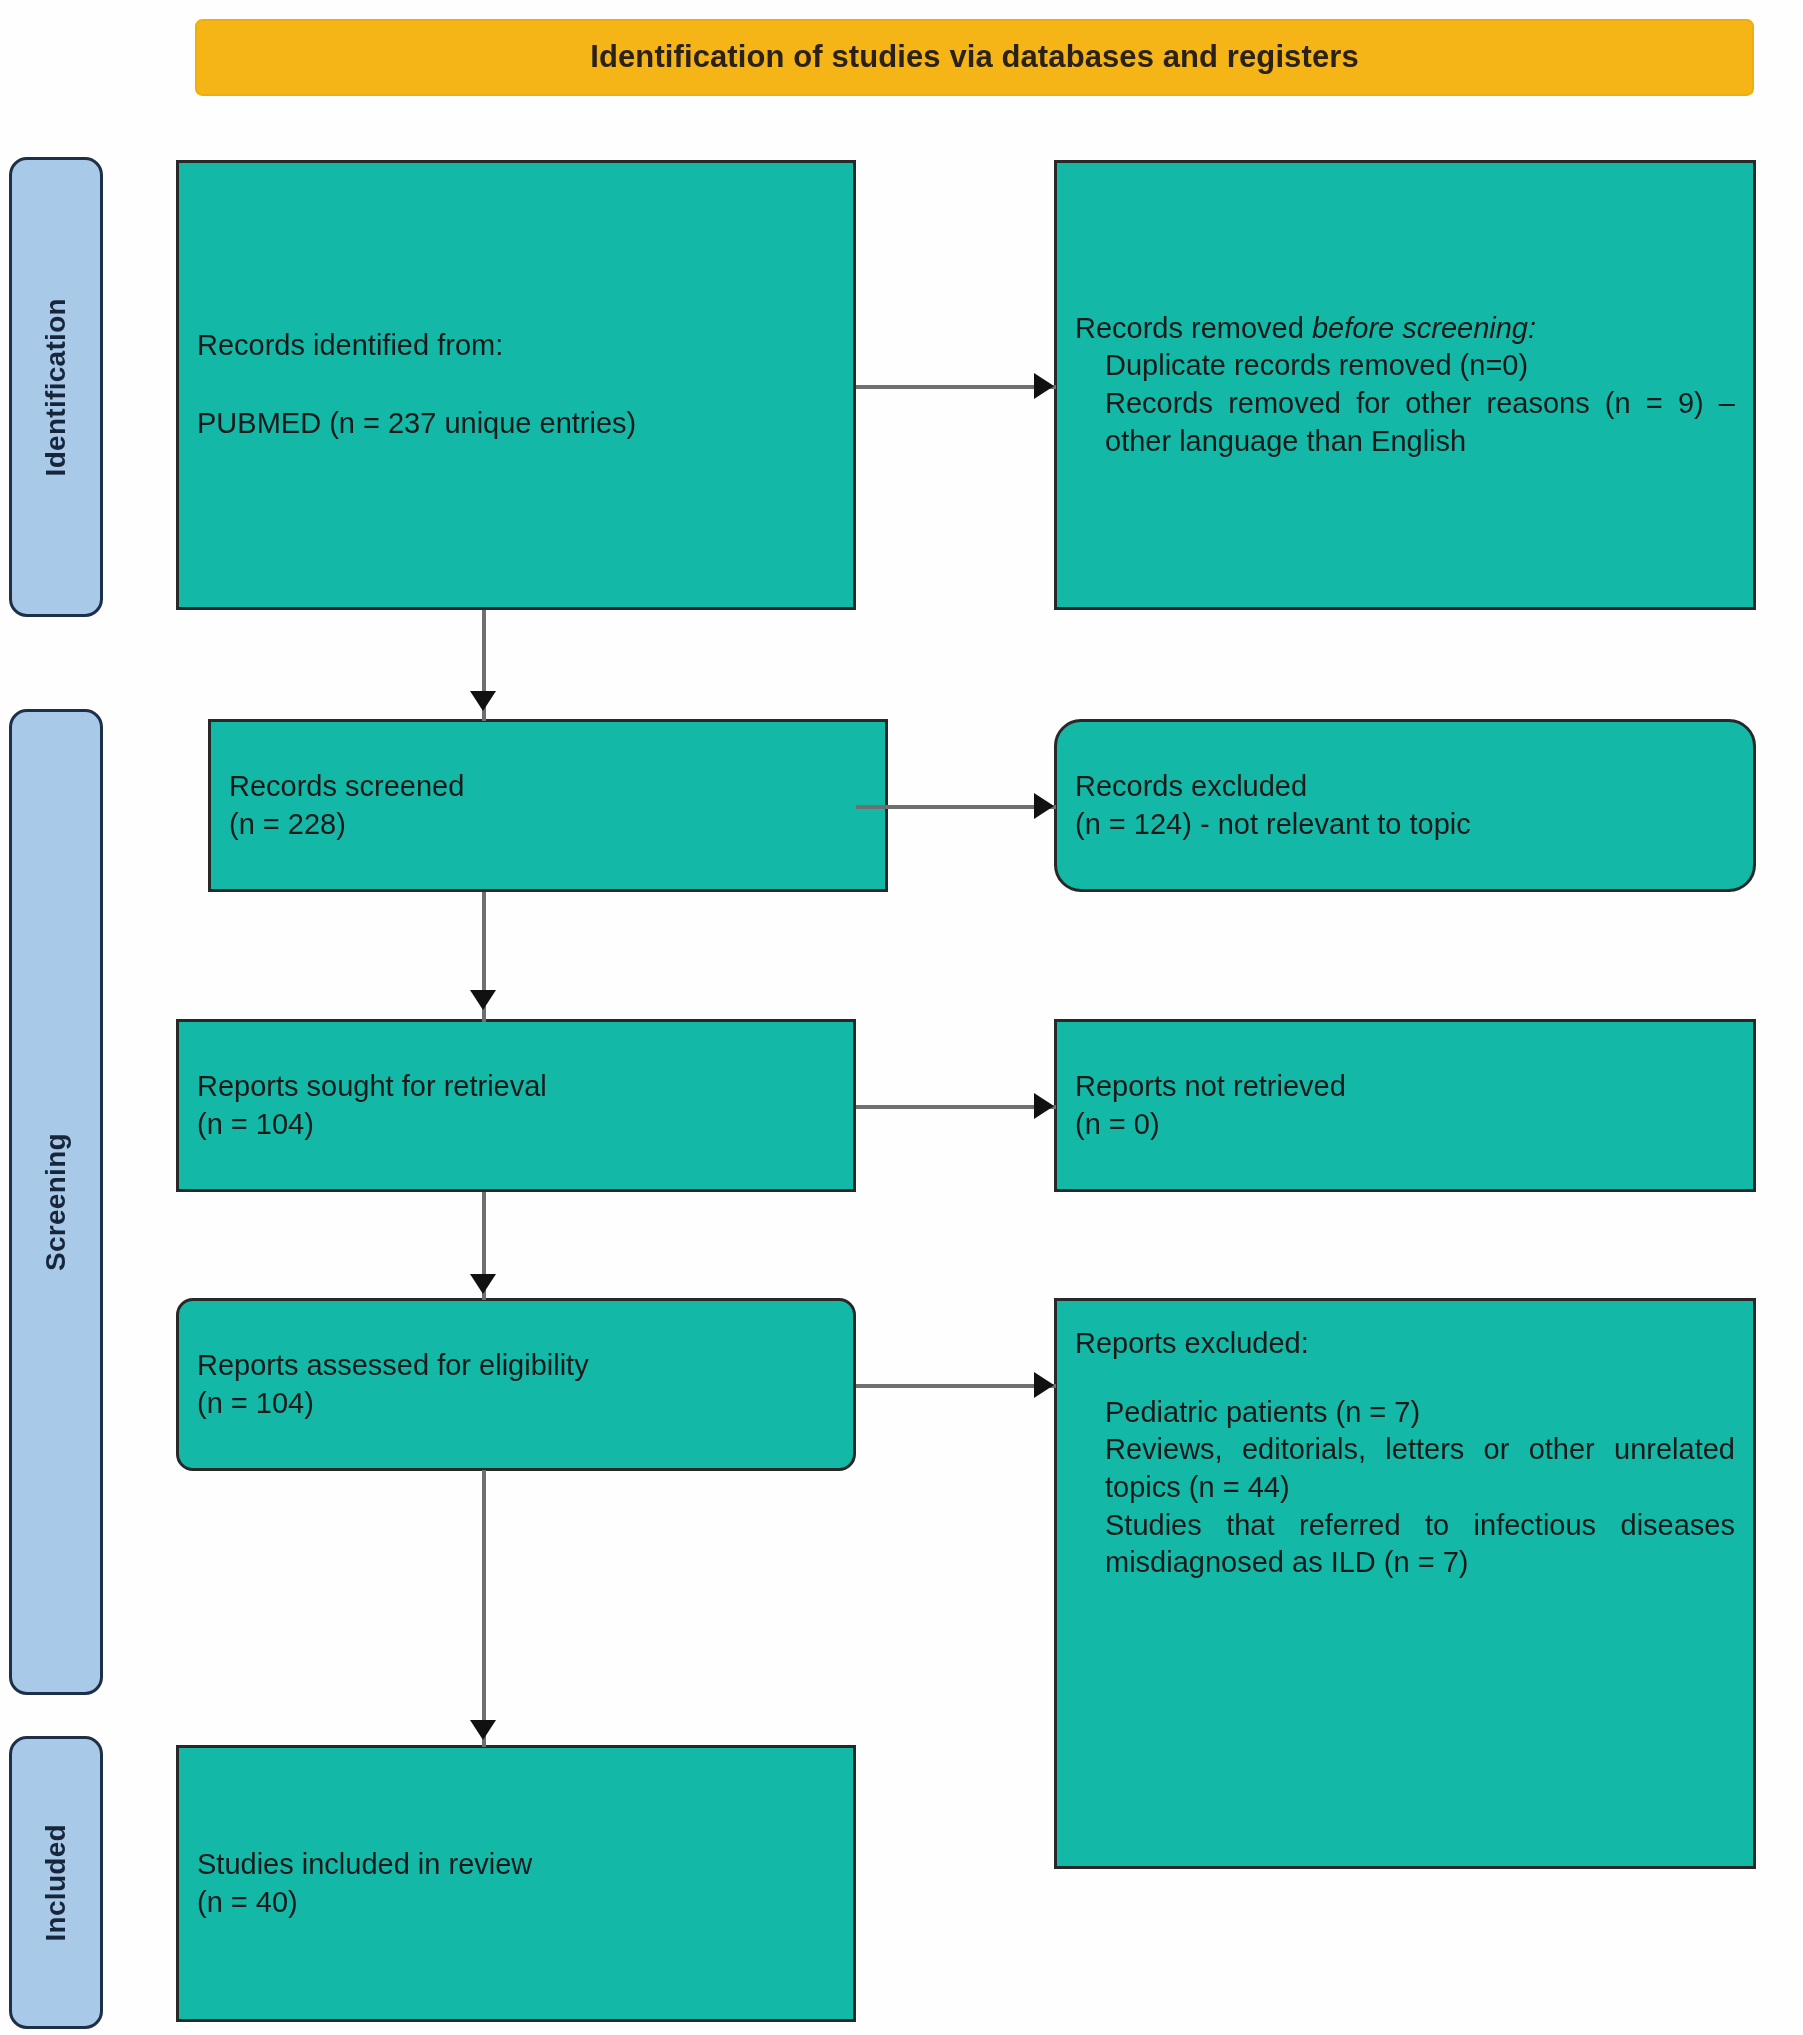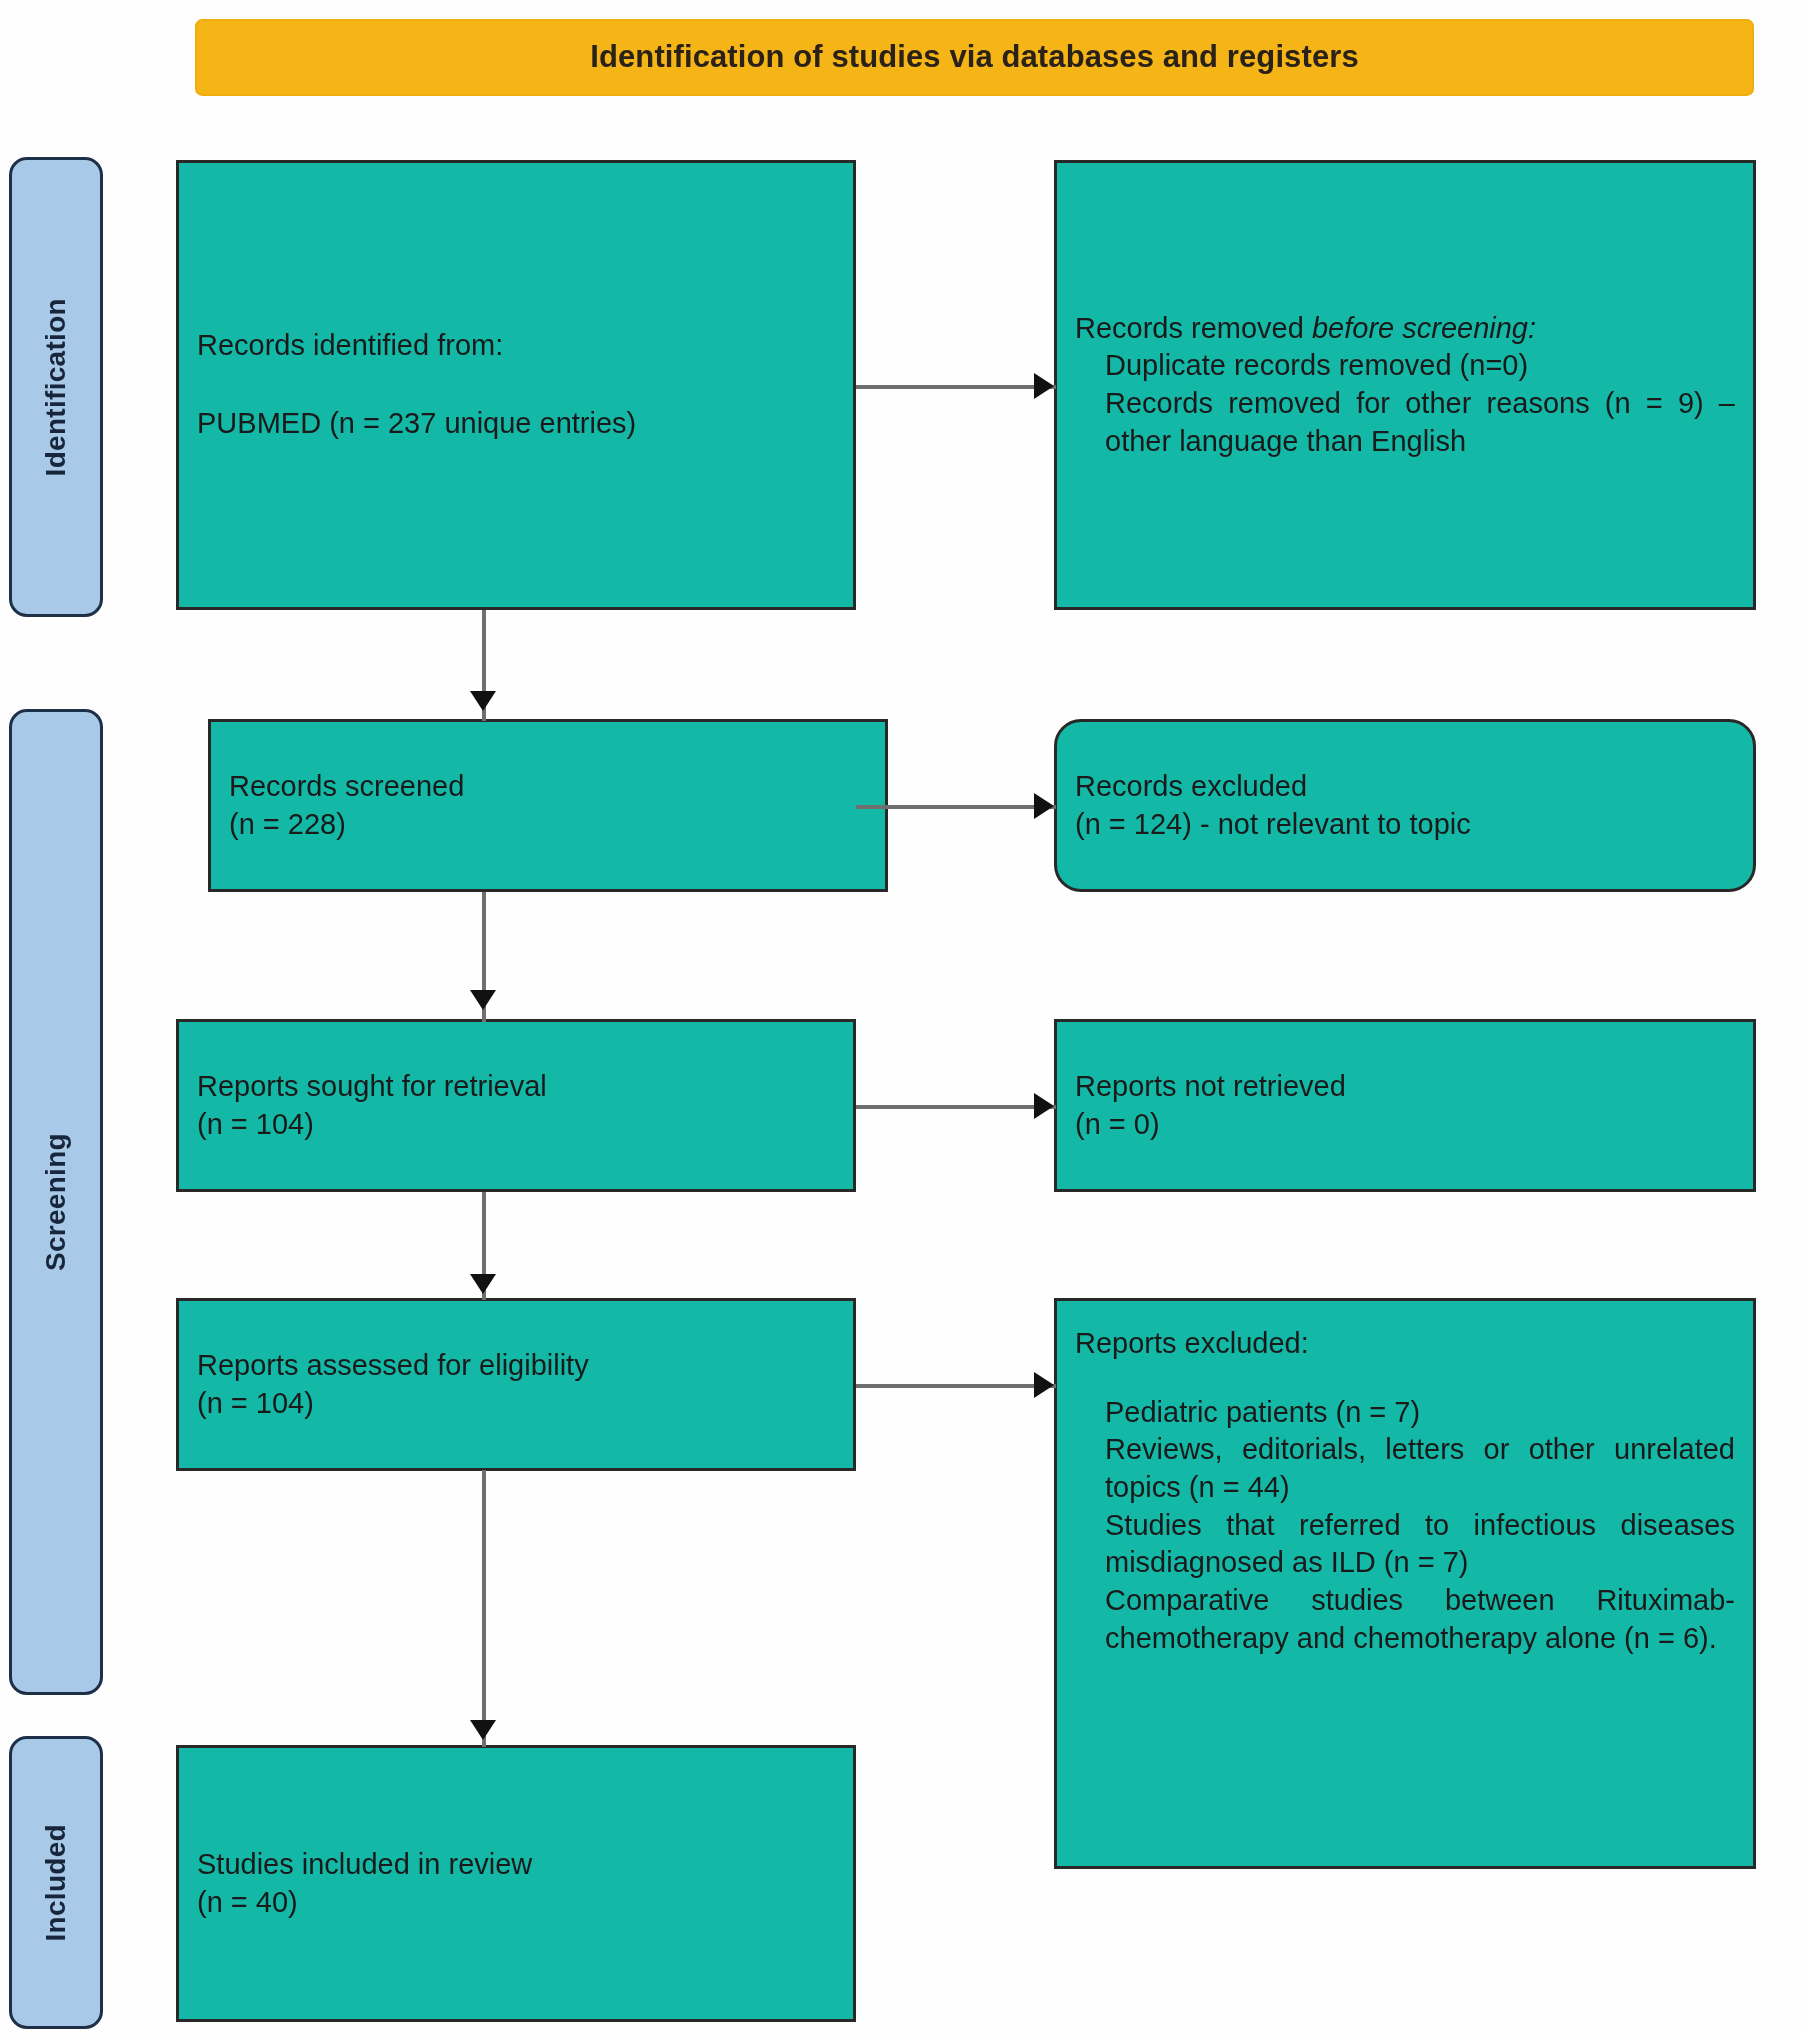--- a/index.html
+++ b/index.html
@@ -89,21 +89,21 @@
   }
   .just { text-align: justify; text-align-last: left; }
   .just-all { text-align: justify; }
   .ital { font-style: italic; }
   .indent { padding-left: 30px; }
 
   
   #box-identified   { left: 176px; top: 160px;  width: 680px; height: 450px; gap: 40px; }
   #box-screened     { left: 176px; top: 719px; width: 680px; height: 173px; margin-left: 32px; }
   #box-sought       { left: 176px; top: 1019px; width: 680px; height: 173px; }
-  #box-assessed     { left: 176px; top: 1298px; width: 680px; height: 173px; }
+  #box-assessed     { left: 176px; top: 1298px; width: 680px; height: 173px; border-radius: 17px; }
   #box-included     { left: 176px; top: 1745px; width: 680px; height: 277px; }
 
   
   #box-removed      { left: 1054px; top: 160px;  width: 702px; height: 450px; }
   #box-excluded-rec { left: 1054px; top: 719px; width: 702px; height: 173px; border-radius: 27px; }
   #box-not-retr     { left: 1054px; top: 1019px; width: 702px; height: 173px; }
   #box-excluded-rep { left: 1054px; top: 1298px; width: 702px; height: 571px;
                       justify-content: flex-start; padding-top: 24px; }
 
   
@@ -211,21 +211,20 @@
     <p>Reports not retrieved</p>
     <p>(n = 0)</p>
   </div>
 
   <div class="box" id="box-excluded-rep">
     <p>Reports excluded:</p>
     <p style="height:31px"></p>
     <p class="just indent">Pediatric patients (n = 7)</p>
     <p class="just indent">Reviews, editorials, letters or other unrelated topics (n = 44)</p>
     <p class="just indent">Studies that referred to infectious diseases misdiagnosed as ILD (n = 7)</p>
-    <p class="just indent">Comparative studies between Rituximab-chemotherapy and chemotherapy alone (n = 6).</p>
   </div>
 
   <div class="vline" id="v1"></div>
   <div class="varrow" id="a1"></div>
   <div class="vline" id="v2"></div>
   <div class="varrow" id="a2"></div>
   <div class="vline" id="v3"></div>
   <div class="varrow" id="a3"></div>
   <div class="vline" id="v4"></div>
   <div class="varrow" id="a4"></div>

